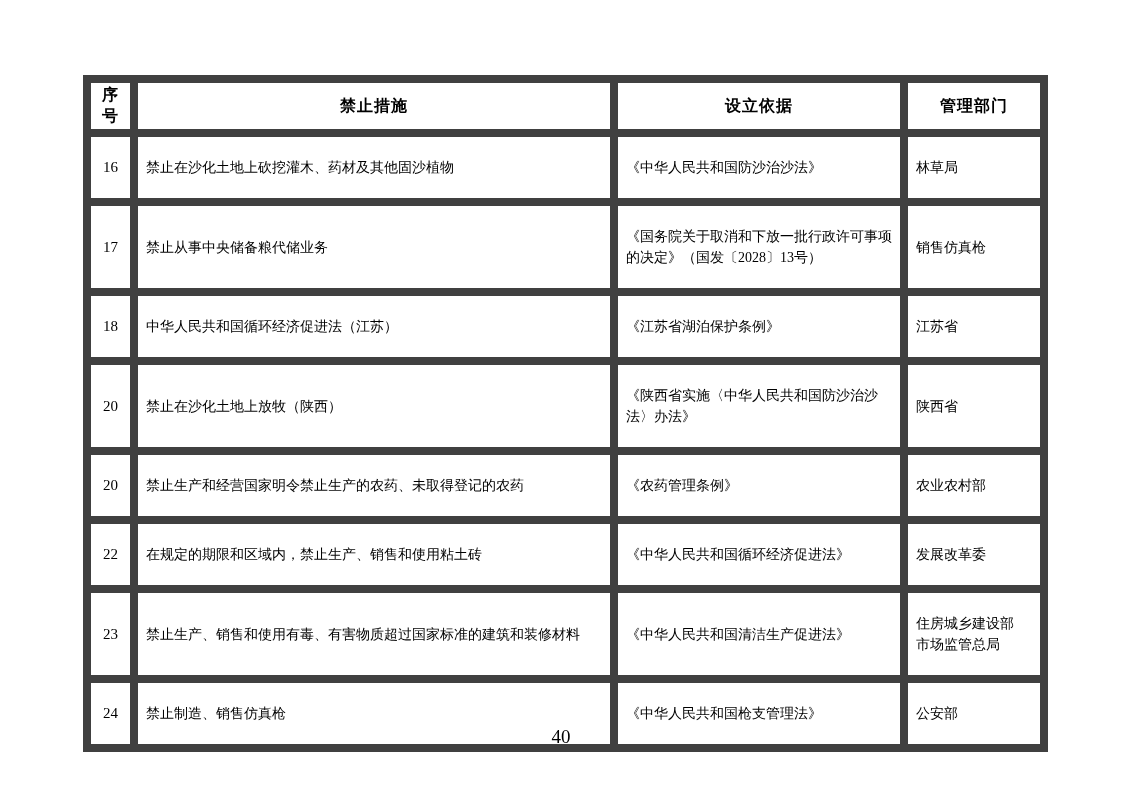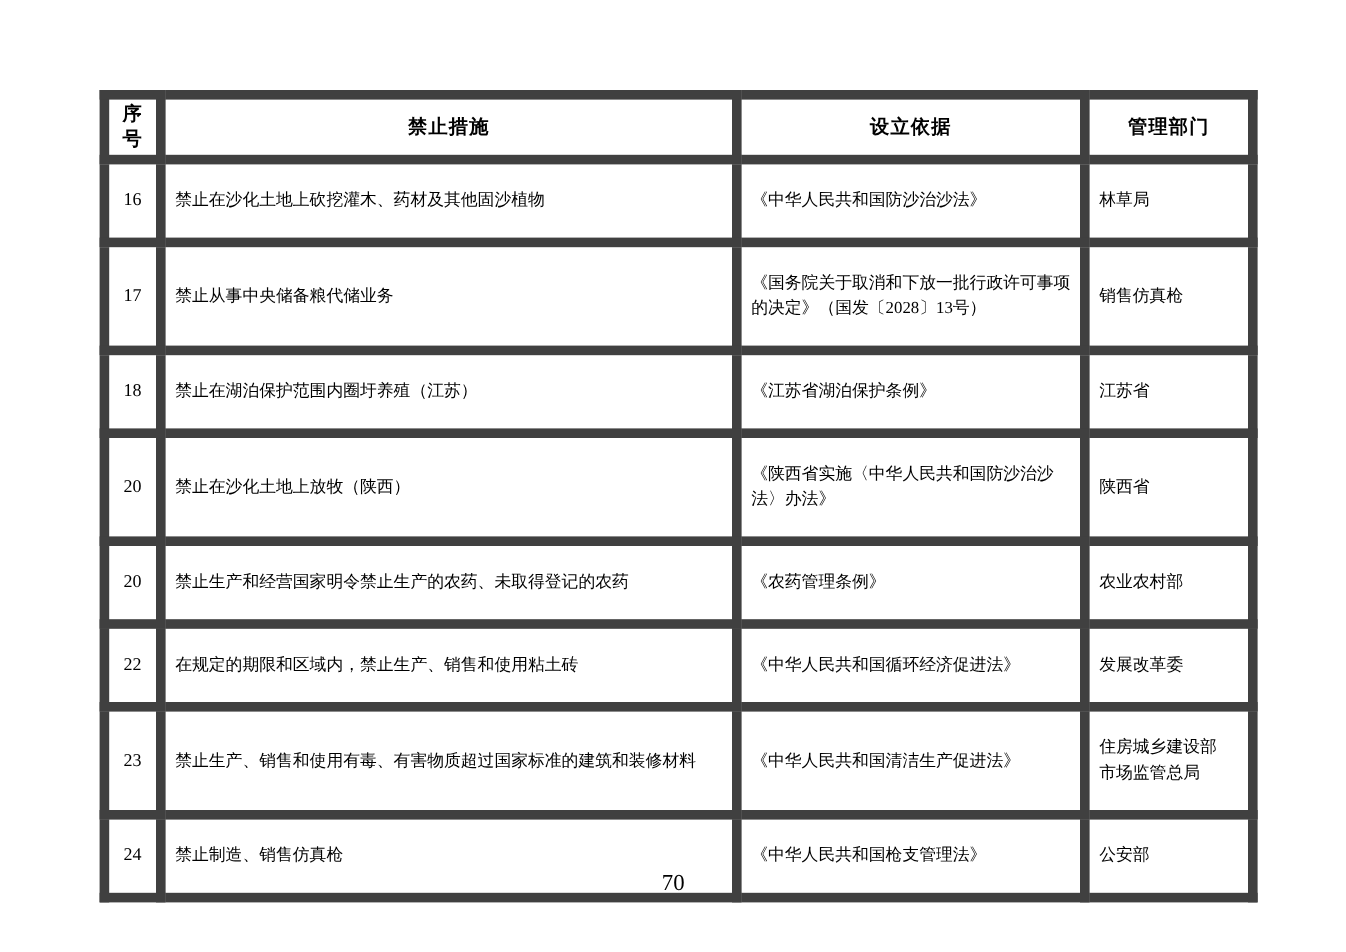--- a/index.html
+++ b/index.html
@@ -102,21 +102,21 @@
           <td class="cell-dept">林草局</td>
         </tr>
         <tr class="row-sm">
           <td class="cell-num">17</td>
           <td class="cell-measure">禁止从事中央储备粮代储业务</td>
           <td class="cell-basis">《国务院关于取消和下放一批行政许可事项的决定》（国发〔2028〕13号）</td>
           <td class="cell-dept">销售仿真枪</td>
         </tr>
         <tr class="row-sm">
           <td class="cell-num">18</td>
-          <td class="cell-measure">禁止在湖泊保护范围内圈圩养殖（江苏）</td>
+          <td class="cell-measure">中华人民共和国循环经济促进法（江苏）</td>
           <td class="cell-basis">《江苏省湖泊保护条例》</td>
           <td class="cell-dept">江苏省</td>
         </tr>
         <tr class="row-sm">
           <td class="cell-num">20</td>
           <td class="cell-measure">禁止在沙化土地上放牧（陕西）</td>
           <td class="cell-basis">《陕西省实施〈中华人民共和国防沙治沙法〉办法》</td>
           <td class="cell-dept">陕西省</td>
         </tr>
         <tr class="row-lg">
@@ -139,14 +139,14 @@
 市场监管总局</td>
         </tr>
         <tr class="row-lg">
           <td class="cell-num">24</td>
           <td class="cell-measure">禁止制造、销售仿真枪</td>
           <td class="cell-basis">《中华人民共和国枪支管理法》</td>
           <td class="cell-dept">公安部</td>
         </tr>
       </tbody>
   </table>
-  <div class="page-number">70</div>
+  <div class="page-number">40</div>
 </div>
 
 </body></html>

